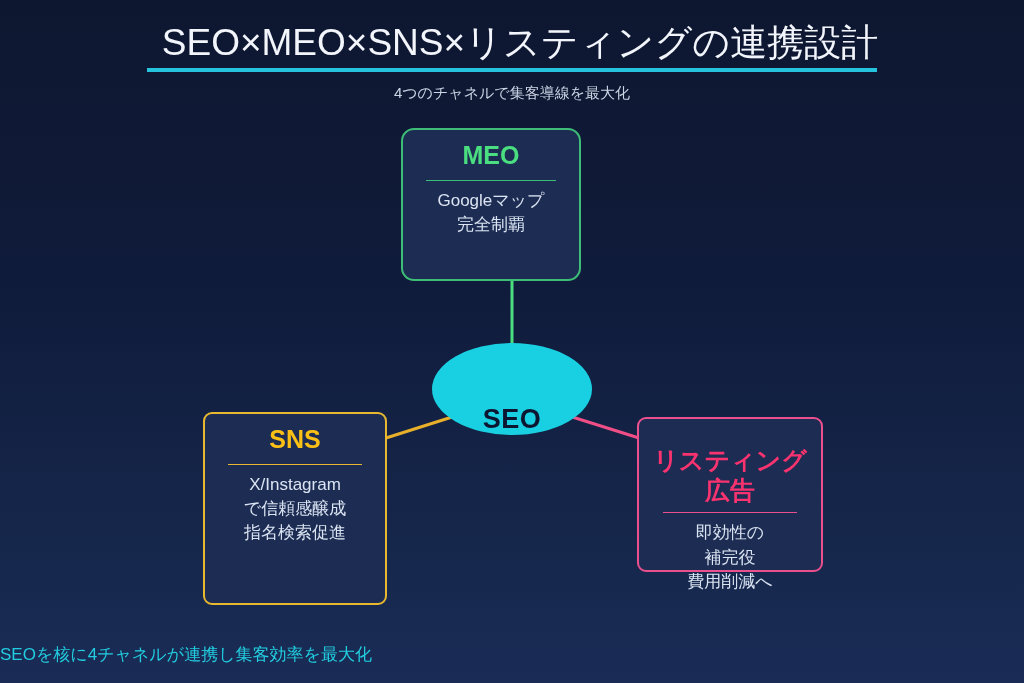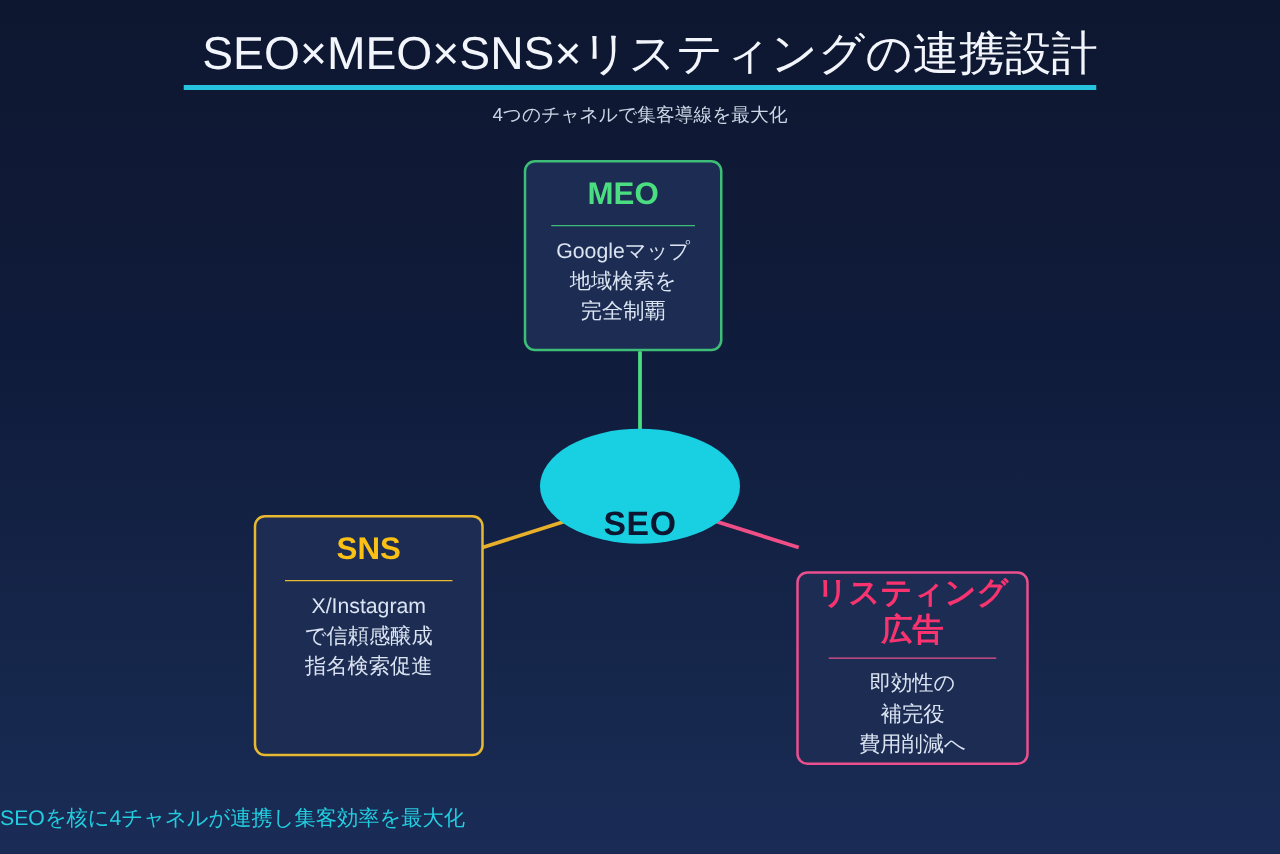--- a/index.html
+++ b/index.html
@@ -117,25 +117,26 @@
   }
   .card-body {
     font-size: 17px;
     color: #dbe4f2;
     line-height: 1.42;
     white-space: nowrap;
   }
 
   
   #card-meo {
-    left: 419px;
+    left: 401px;
     top: 128px;
-    width: 159px;
+    width: 180px;
     height: 153px;
     border-color: #3dbd77;
+    border-radius: 13px;
   }
   #card-meo .card-title { color: #4ade80; }
   #card-meo .card-rule { background: #3dbd77; }
 
   
   #card-sns {
     left: 203px;
     top: 412px;
     width: 184px;
     height: 193px;
@@ -144,22 +145,21 @@
   #card-sns .card-title { color: #fac015; }
   #card-sns .card-rule { background: #e8b830; }
 
   
   #card-listing {
     left: 637px;
     top: 417px;
     width: 186px;
     height: 155px;
     border-color: #ea4f8e;
-    padding-top: 1px;
-    margin-top: 40px;
+    padding-top: 27px;
   }
   #card-listing .card-title { color: #f9336f; }
   #card-listing .card-rule { background: #ea4f8e; margin-top: 7px; }
   #card-listing .card-body { line-height: 1.45; }
 
   
   #footer-note {
     position: absolute;
     left: 0;
     top: 643px;
@@ -189,21 +189,20 @@
 
   <div id="hub">
     <span id="hub-label">SEO</span>
   </div>
 
   <div class="card" id="card-meo">
     <p class="card-title">MEO</p>
     <div class="card-rule"></div>
     <div class="card-body">
       <div>Googleマップ</div>
-      <div>地域検索を</div>
       <div>完全制覇</div>
     </div>
   </div>
 
   <div class="card" id="card-sns">
     <p class="card-title">SNS</p>
     <div class="card-rule"></div>
     <div class="card-body">
       <div>X/Instagram</div>
       <div>で信頼感醸成</div>

